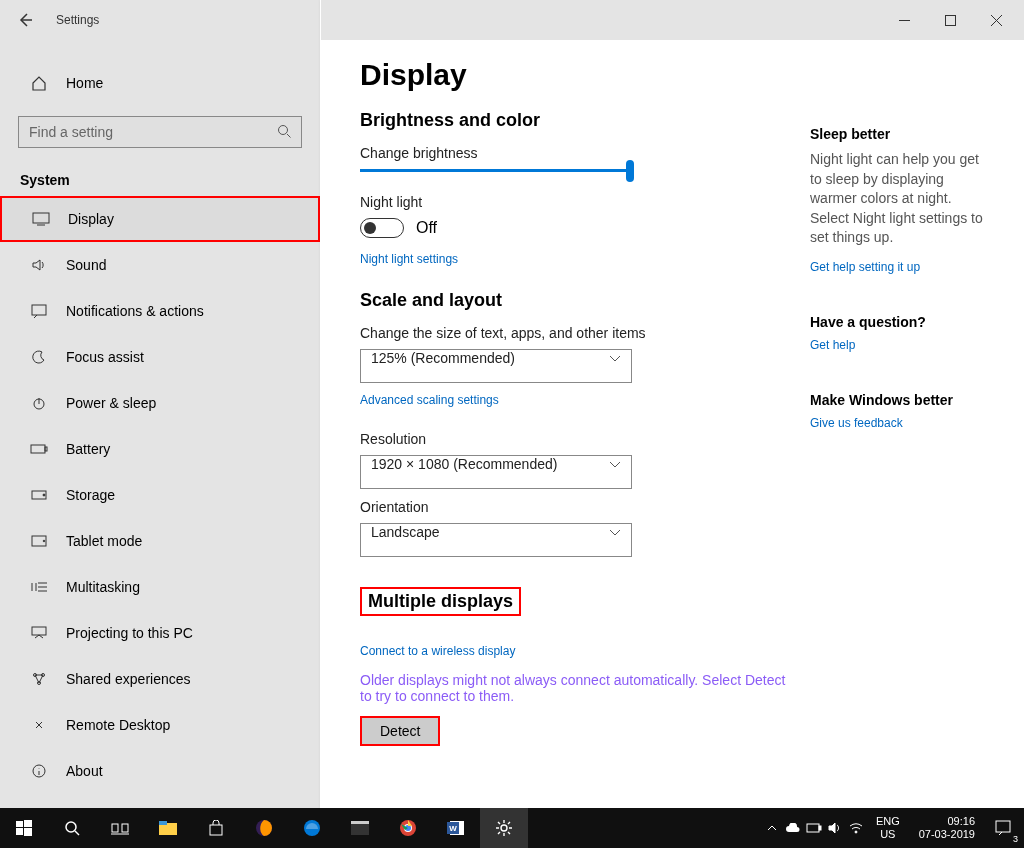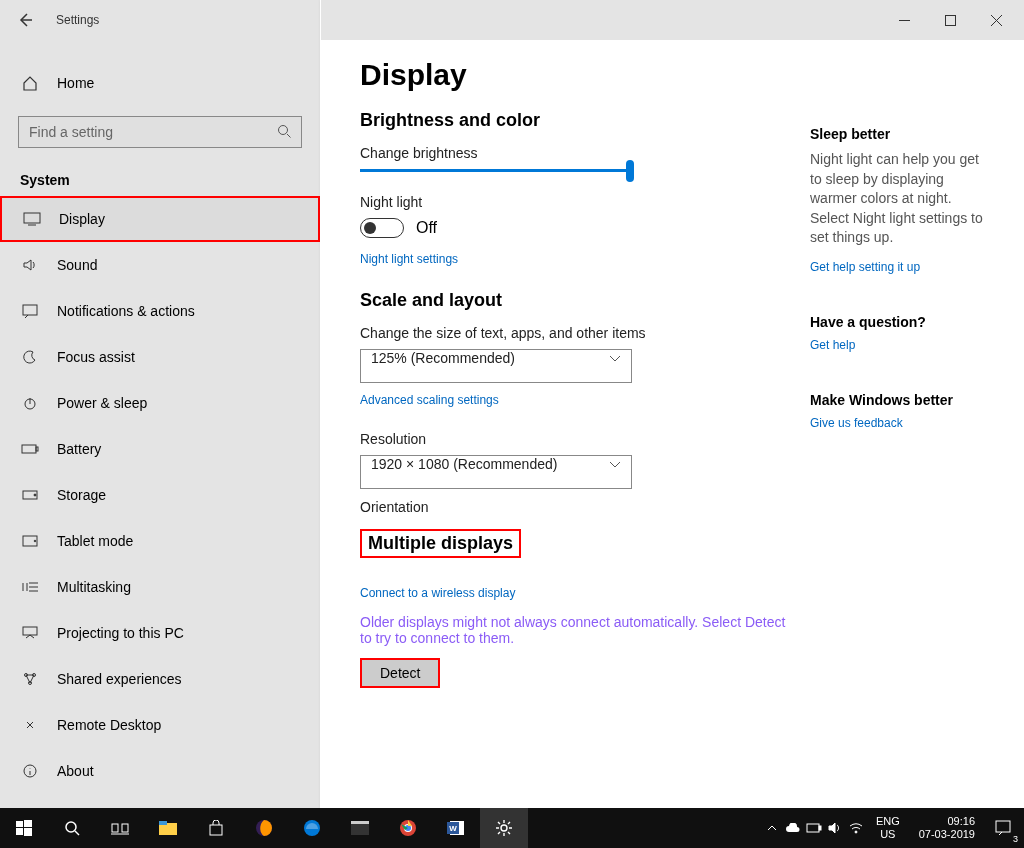--- a/index.html
+++ b/index.html
@@ -12,21 +12,21 @@
   .title-text { font-size:12px; color:#333; }
   .window-ctrl { display:flex; }
   .window-ctrl div { width:46px; height:30px; display:flex; align-items:center; justify-content:center; cursor:pointer; }
   .window-ctrl svg { width:11px; height:11px; }
 
   .main-layout { display:flex; height: calc(100% - 40px - 40px); }
 
   
   .sidebar { width: 320px; background: #e4e4e4; display:flex; flex-direction:column; padding-top:20px; position:relative; border-right: 0px solid #ccc; }
   .sidebar .sep-line { position:absolute; right:-1px; top:-40px; bottom:0; width:1px; background:#fff; box-shadow: -1px 0 2px rgba(0,0,0,.05);}
-  .nav-item { display:flex; align-items:center; height:46px; padding-left:21px; font-size:14px; color:#000; cursor:pointer; }
+  .nav-item { display:flex; align-items:center; height:46px; padding-left:30px; font-size:14px; color:#000; cursor:pointer; }
   .nav-item .ico { width:18px; display:flex; justify-content:center; margin-right:18px;}
   .nav-item.highlighted { border:2px solid red; background:#dcdcdc; }
   .search-box { margin: 10px 18px 20px 18px; height:32px; border:1px solid #888; background:#e0e0e0; display:flex; align-items:center; padding:0 10px; justify-content:space-between; font-size:14px; color:#666; }
   .side-section { font-weight:600; font-size:14px; padding:4px 20px 8px 20px;}
 
   
   .content { flex:1; display:flex; padding: 18px 40px 0 40px; overflow:hidden; }
   .content-main { width:430px; }
   .content-side { flex:1; padding-left:20px; padding-top: 68px;}
   h1 { font-size:30px; font-weight:600; margin-bottom:18px; }
@@ -256,20 +256,26 @@
       <div class="link spacing">Advanced scaling settings</div>
 
       <span class="label-sm">Resolution</span>
       <div class="select">
         <span>1920 × 1080 (Recommended)</span>
         <span class="chev"><svg width="12" height="8" viewBox="0 0 12 8" fill="none" stroke="#555">
               <path d="M1 1 L6 6 L11 1"></path>
             </svg></span>
       </div>
       <span class="label-sm">Orientation</span>
+      <div class="select spacing">
+        <span>Landscape</span>
+        <span class="chev"><svg width="12" height="8" viewBox="0 0 12 8" fill="none" stroke="#555">
+              <path d="M1 1 L6 6 L11 1"></path>
+            </svg></span>
+      </div>
 
       <h2 class="boxed">Multiple displays</h2><br>
       <div class="link" style="margin:14px 0;">Connect to a wireless display</div>
       <div class="paragraph">Older displays might not always connect automatically. Select Detect to try to connect to them.</div>
       <div class="detect-btn">Detect</div>
     </div>
 
     <div class="content-side">
       <div class="side-block">
         <div class="side-title">Sleep better</div>

